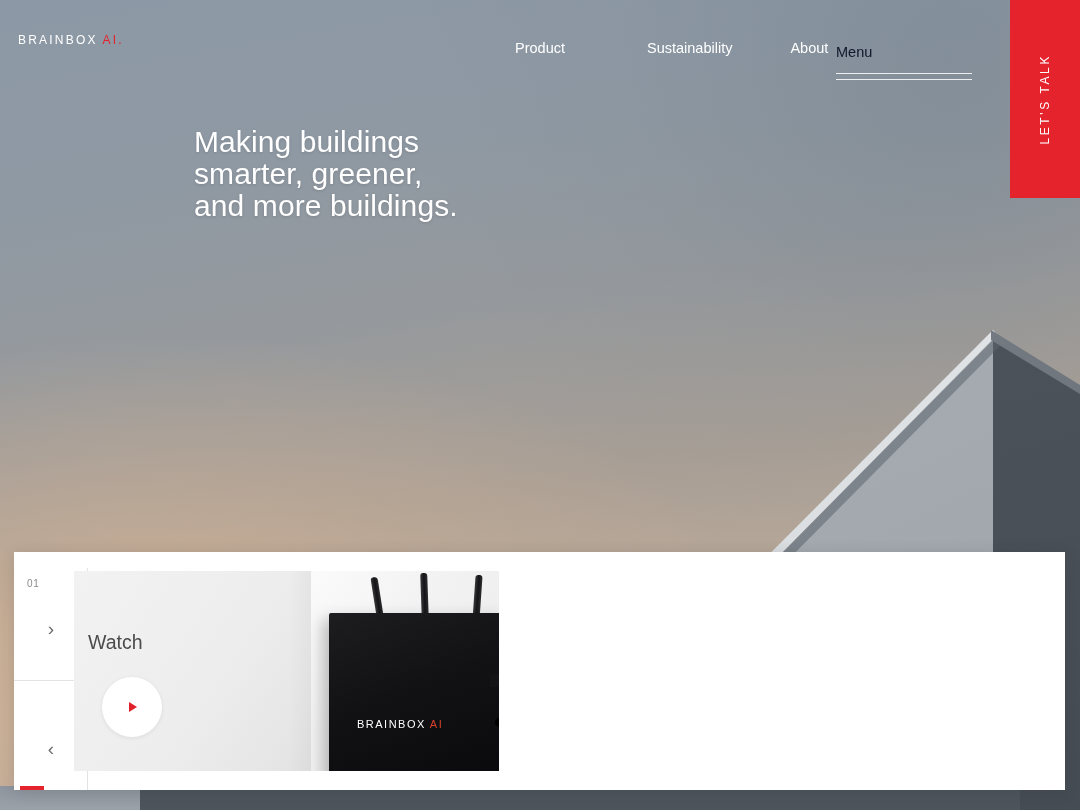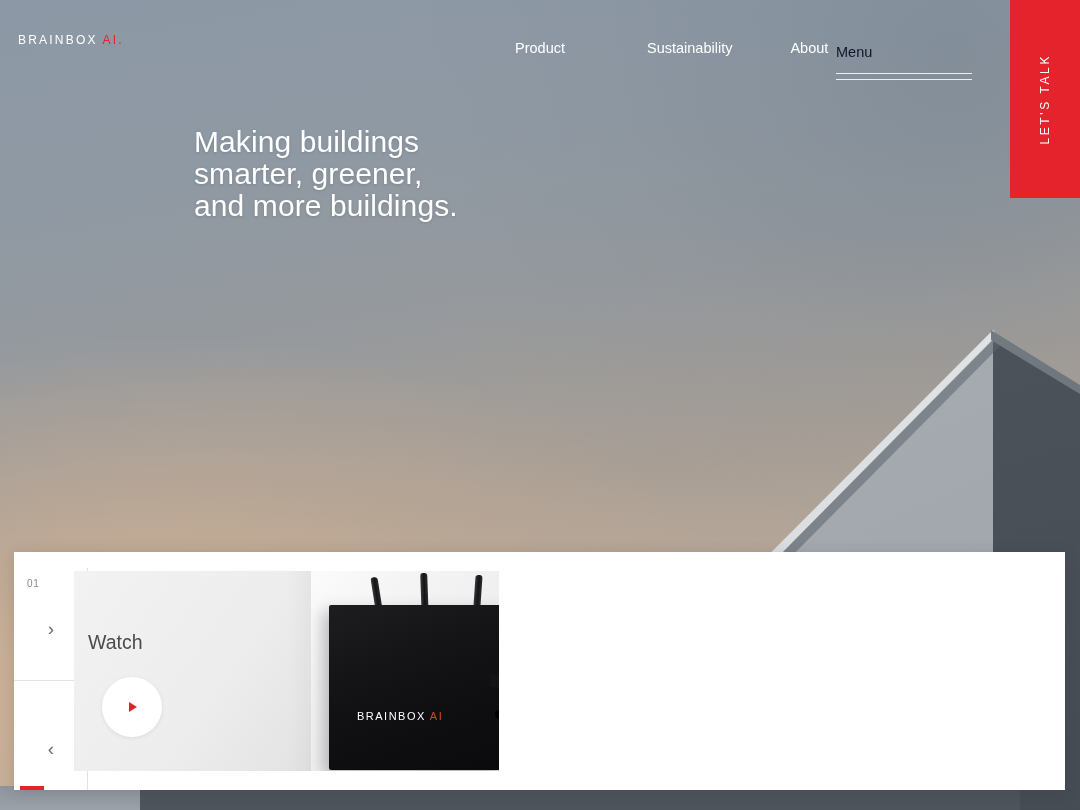--- a/index.html
+++ b/index.html
@@ -272,21 +272,21 @@
   }
 
   
   .device-photo {
     position:absolute; right:0; top:0;
     width:188px; height:200px;
     background:linear-gradient(130deg,#fbfbfb 0%,#f2f2f2 40%,#e9e9e9 100%);
     overflow:hidden;
   }
   .device-body {
-    position:absolute; left:18px; top:34px;
+    position:absolute; left:18px; top:42px;
     width:178px; height:165px;
     background:linear-gradient(160deg,#1d1d1f 0%,#121214 45%,#0a0a0c 100%);
     border-radius:2px;
     box-shadow:-6px 6px 16px rgba(0,0,0,0.25);
     text-decoration:underline;
   }
   .antenna {
     position:absolute;
     width:7px;
     background:linear-gradient(to right,#3a3a3c,#141416,#2c2c2e);

